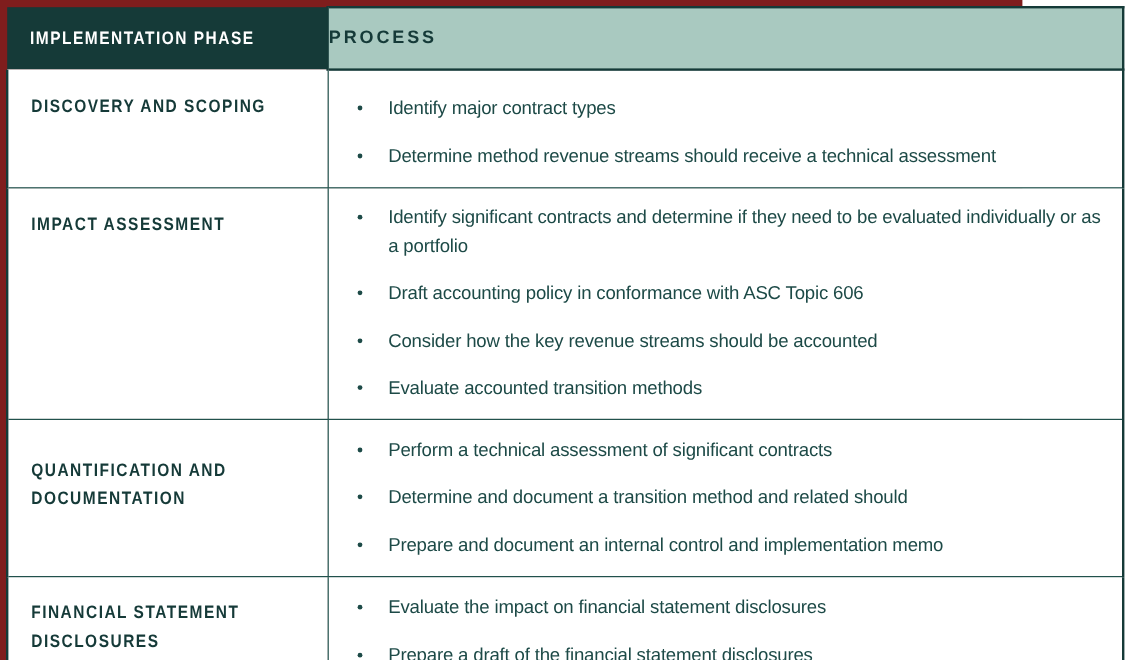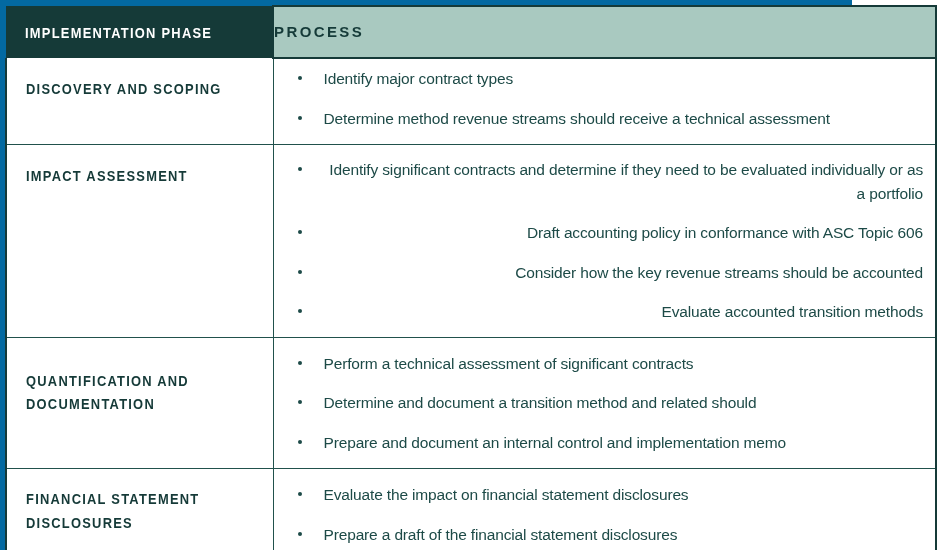--- a/index.html
+++ b/index.html
@@ -12,21 +12,21 @@
     height: 550px;
     overflow: hidden;
     font-family: "Liberation Sans", sans-serif;
     -webkit-font-smoothing: antialiased;
   }
 
   .sheet {
     position: relative;
     width: 852px;
     height: 550px;
-    background: #0369a1;
+    background: #7f1d1d;
   }
 
   
   .impl-table {
     position: absolute;
     left: 5px;
     top: 5px;
     width: 930px;
     border-collapse: collapse;
     table-layout: fixed;
@@ -140,22 +140,22 @@
     position: absolute;
     left: 2px;
     top: 9px;
     width: 4px;
     height: 4px;
     border-radius: 50%;
     background: #1d4a47;
   }
 
   
-  tr.row-0 td.cell-process { padding-top: 8px; padding-bottom: 14px; }
-  tr.row-1 td.cell-process { padding-top: 13px; padding-bottom: 13px; text-align: right; }
+  tr.row-0 td.cell-process { padding-top: 20px; padding-bottom: 14px; }
+  tr.row-1 td.cell-process { padding-top: 13px; padding-bottom: 13px; }
   tr.row-2 td.cell-process { padding-top: 14px; padding-bottom: 14px; }
   tr.row-3 td.cell-process { padding-top: 14px; padding-bottom: 14px; }
 
   tr.row-2 td.cell-phase { padding-top: 31px; }
   tr.row-3 td.cell-phase { padding-top: 18px; }
 </style>
 </head>
 <body>
 
 <div class="sheet">

